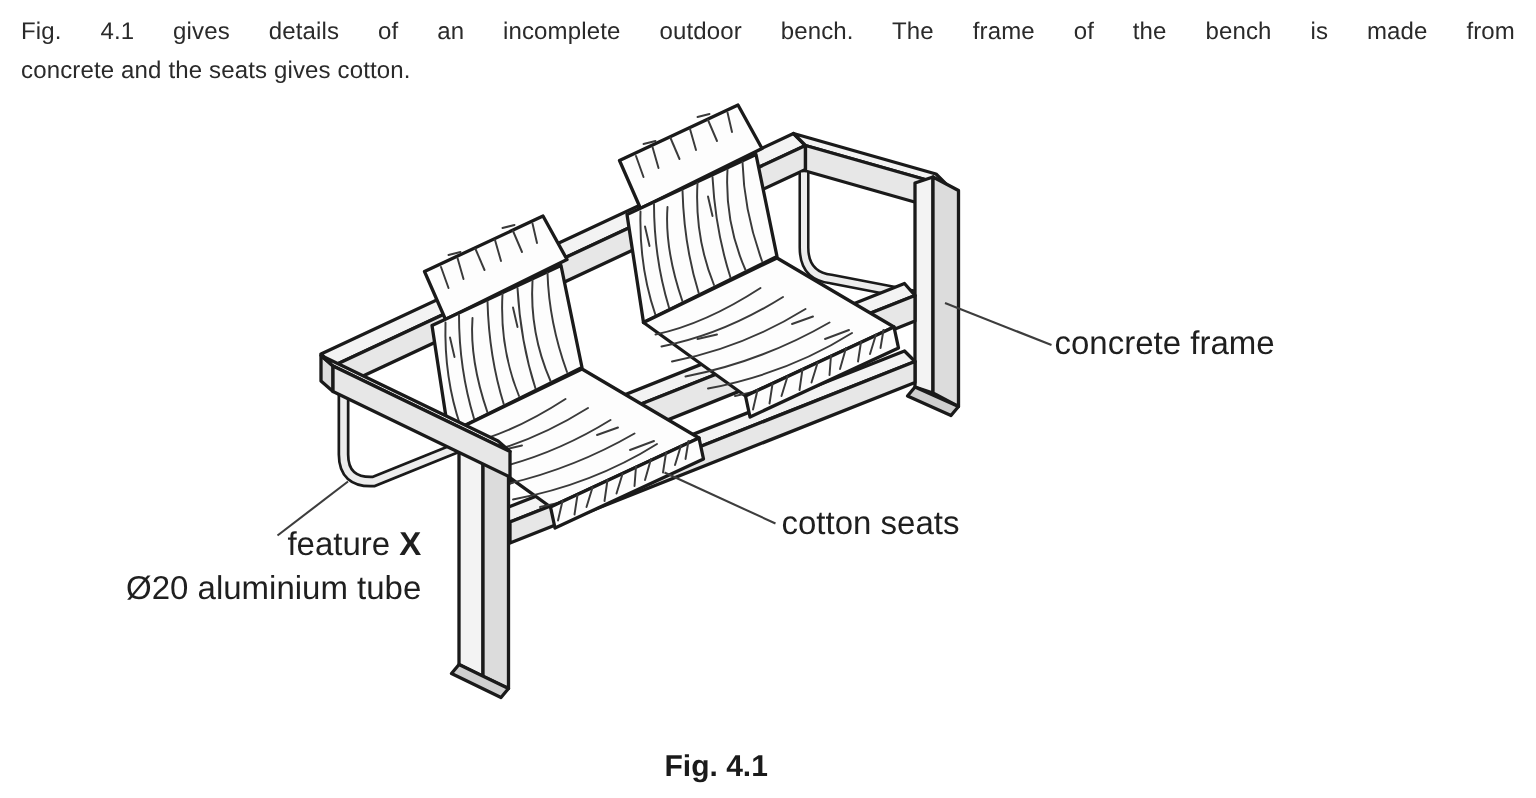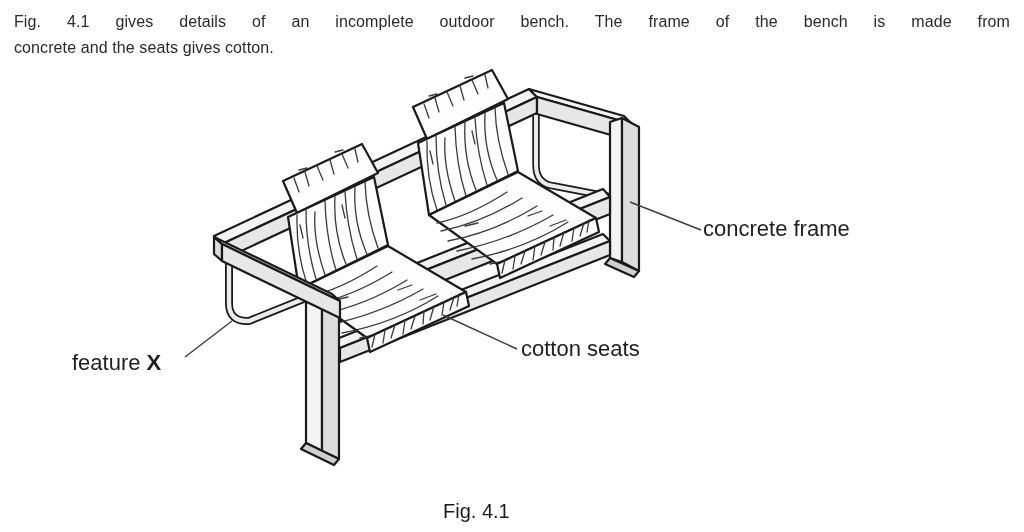--- a/index.html
+++ b/index.html
@@ -14,25 +14,25 @@
     font-size:16px;line-height:24px;color:#2a2a2a;
     letter-spacing:0.1px;
   }
   #intro-line-1{top:10px;text-align:justify;text-align-last:justify;}
   #intro-line-2{top:36px;}
   .fig-label{
     position:absolute;font-size:22px;color:#1f1f1f;white-space:nowrap;
   }
   #label-concrete-frame{left:703px;top:216px;}
   #label-cotton-seat{left:521px;top:336px;}
-  #label-feature{left:72px;top:348px;line-height:29px;text-align:right;}
+  #label-feature{left:84px;top:348px;line-height:29px;text-align:right;}
   #label-feature .bold-x{font-weight:700;}
   #figure-caption{
     position:absolute;left:443px;top:500px;
-    font-size:20px;font-weight:400;color:#1a1a1a;white-space:nowrap;text-align:right;
+    font-size:20px;font-weight:700;color:#1a1a1a;white-space:nowrap;text-align:right;
   }
   svg{position:absolute;left:0;top:0;}
   .beam{stroke:#1a1a1a;stroke-width:2.2;stroke-linejoin:round;}
   .face-top{fill:#f3f3f3;}
   .face-mid{fill:#e7e7e7;}
   .face-dark{fill:#dcdcdc;}
   .face-foot{fill:#cfcfcf;}
   .fabric{fill:#fdfdfd;stroke:#1a1a1a;stroke-width:2.2;stroke-linejoin:round;}
   .crease{fill:none;stroke:#3a3a3a;stroke-width:1.3;stroke-linecap:round;}
   .tube-outer{fill:none;stroke:#1a1a1a;stroke-linecap:butt;}
@@ -154,15 +154,16 @@
     <line class="leader" x1="232" y1="321" x2="185" y2="357"></line>
   </g>
 </svg>
 
 <div class="fig-label" id="label-concrete-frame">concrete frame</div>
 
 <div class="fig-label" id="label-cotton-seat">cotton seats</div>
 
 <div class="fig-label" id="label-feature">
   <div><span>feature </span><span class="bold-x">X</span></div>
+  <div>Ø20 aluminium tube</div>
 </div>
 
 <div id="figure-caption">Fig. 4.1</div>
 
 </body></html>

